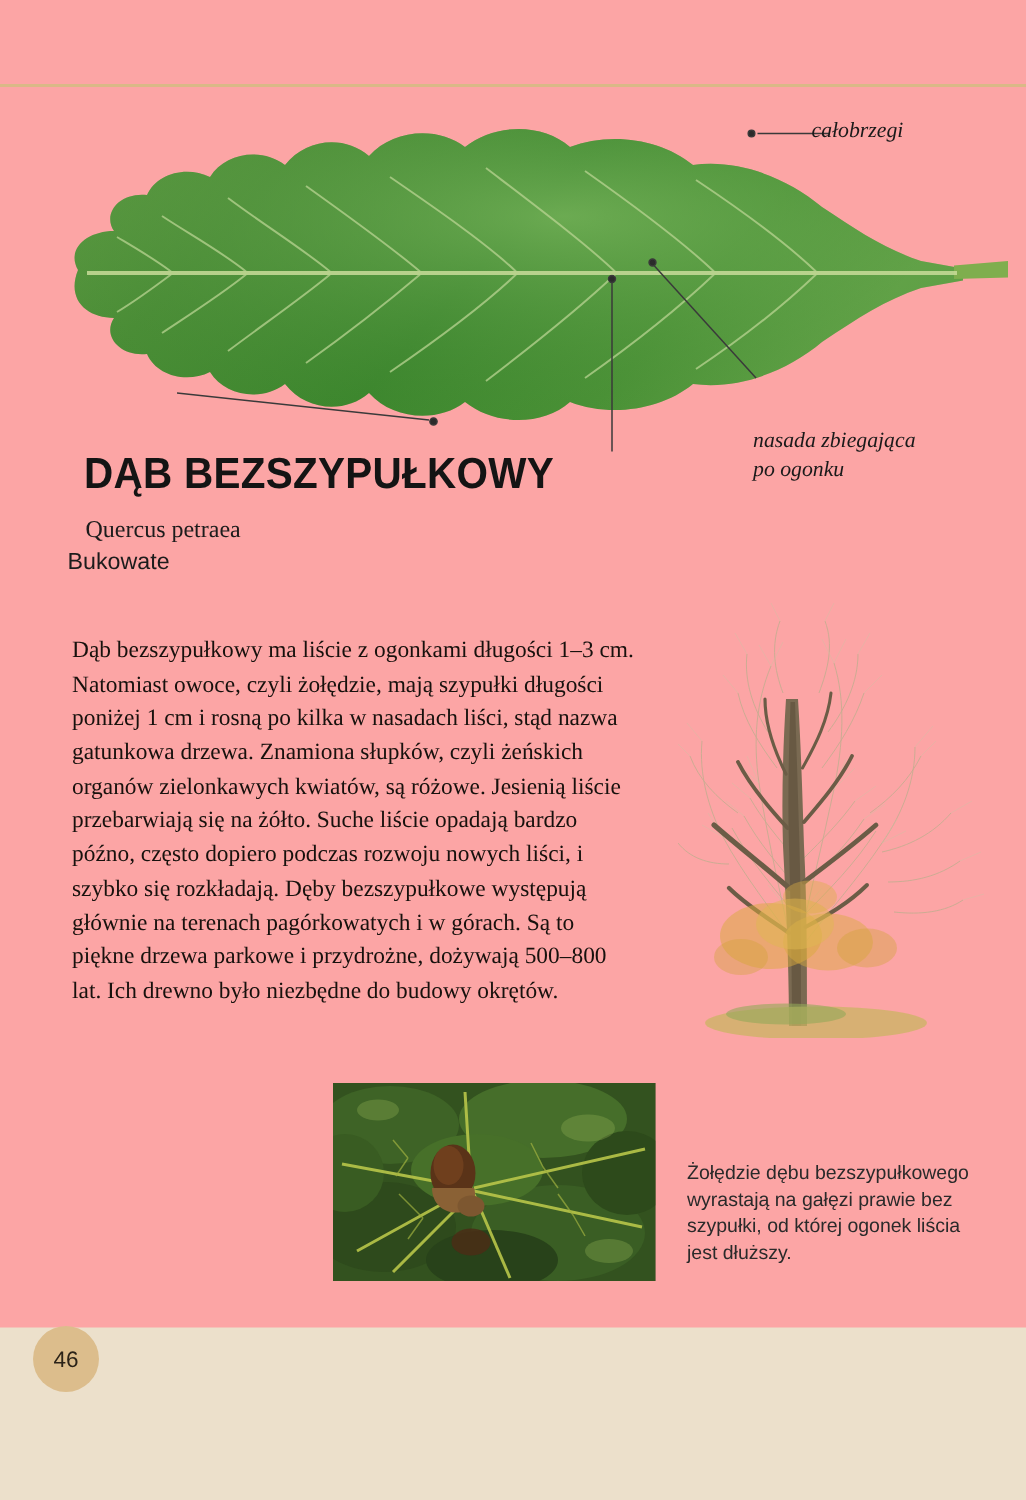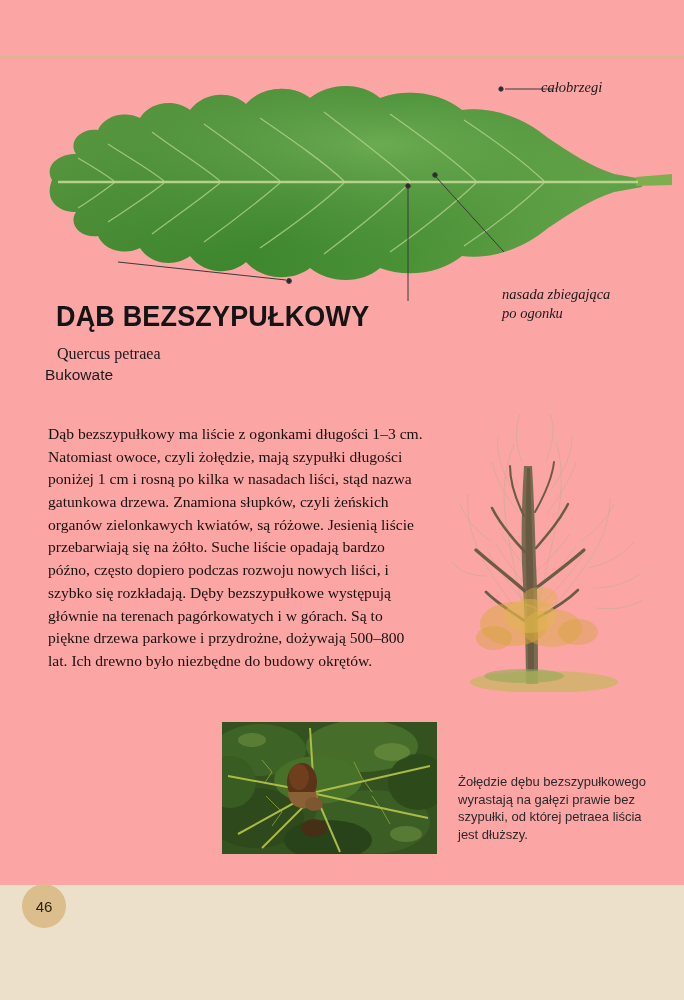--- a/index.html
+++ b/index.html
@@ -405,21 +405,21 @@
       <ellipse cx="92" cy="106" rx="13" ry="9" fill="#4a2d16" opacity="0.85"></ellipse>
 
       <g fill="#8fae52" opacity="0.35">
         <ellipse cx="170" cy="30" rx="18" ry="9"></ellipse>
         <ellipse cx="30" cy="18" rx="14" ry="7"></ellipse>
         <ellipse cx="184" cy="112" rx="16" ry="8"></ellipse>
       </g>
     </svg>
   </div>
 
-  <div class="acorn-caption">Żołędzie dębu bezszypułkowego wyrastają na gałęzi prawie bez szypułki, od której petraea liścia jest dłuższy.</div>
+  <div class="acorn-caption">Żołędzie dębu bezszypułkowego wyrastają na gałęzi prawie bez szypułki, od której ogonek liścia jest dłuższy.</div>
 
   <div class="footer">
     
   </div>
 
   <div class="page-badge">46</div>
 
 </div>
 
 </body></html>

